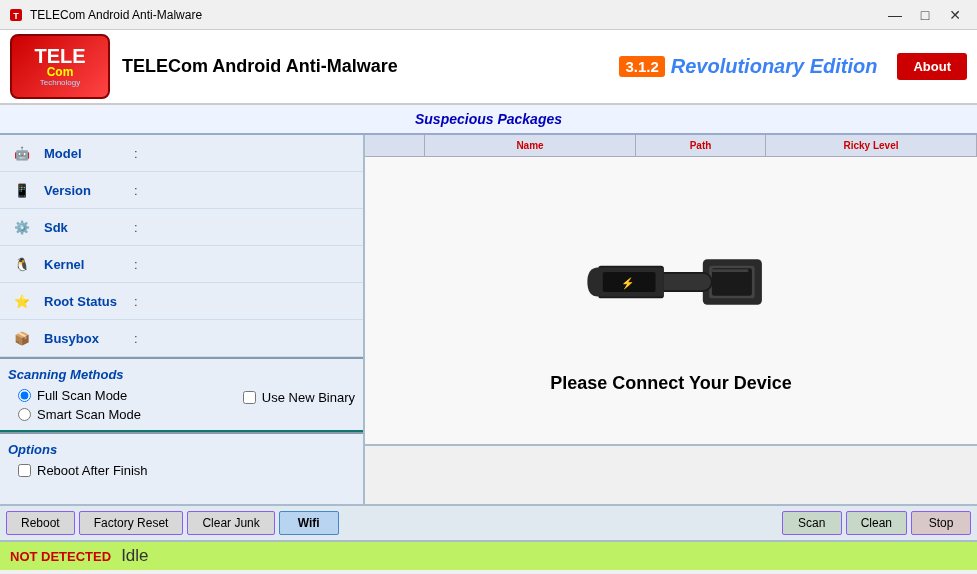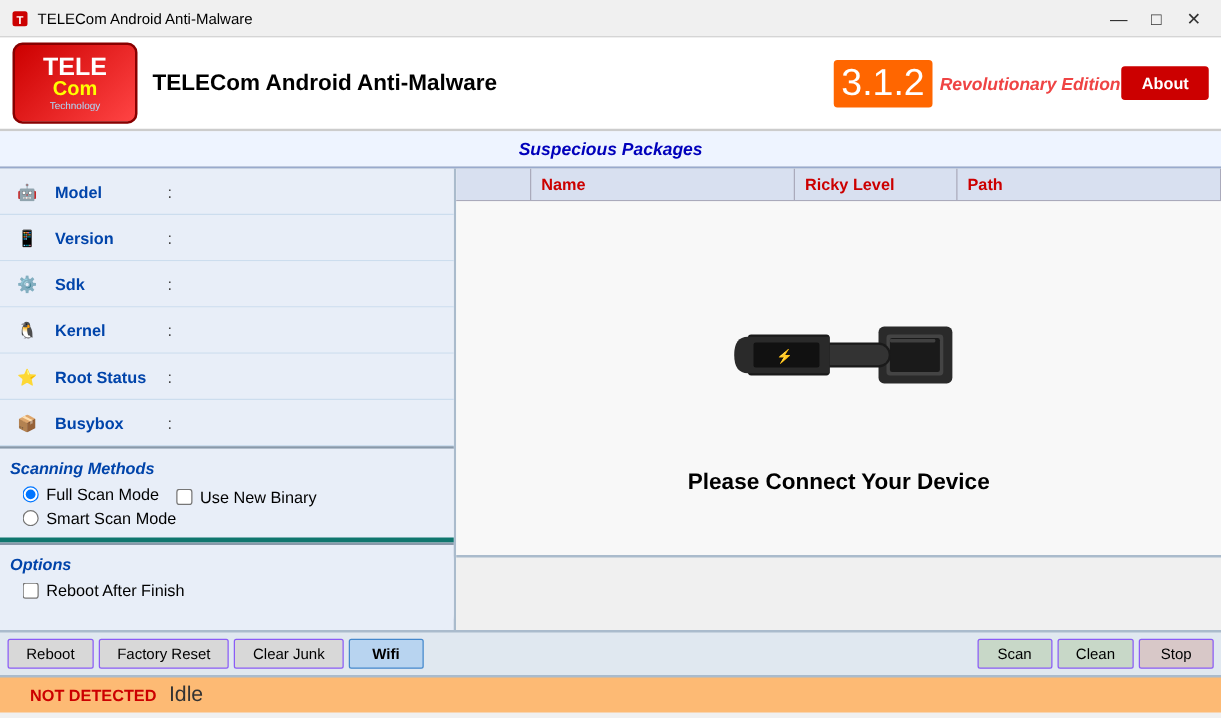--- a/index.html
+++ b/index.html
@@ -35,25 +35,25 @@
     }
     .logo-container {
       width: 100px; height: 65px;
       background: linear-gradient(135deg, #cc0000, #ff4444);
       border-radius: 8px;
       display: flex; flex-direction: column; align-items: center; justify-content: center;
       margin-right: 12px;
       border: 2px solid #880000;
     }
     .logo-tele { color: #fff; font-size: 20px; font-weight: bold; line-height: 1; }
-    .logo-com { color: #ffff00; font-size: 16px; font-weight: bold; line-height: 1; }
+    .logo-com { color: #ffff00; font-size: 12px; font-weight: bold; line-height: 1; }
     .logo-tech { color: #aaddff; font-size: 8px; line-height: 1.2; }
     .app-title { font-size: 20px; font-weight: bold; color: #000; flex: 1; }
-    .version-badge { background: #ff6600; color: #fff; font-size: 30px; font-weight: normal; padding: 2px 6px; border-radius: 3px; margin: 0 6px; }
-    .subtitle { color: #ef4444; font-size: 14px; font-style: italic; font-weight: bold; }
+    .version-badge { background: #ff6600; color: #fff; font-size: 15px; font-weight: bold; padding: 2px 6px; border-radius: 3px; margin: 0 6px; }
+    .subtitle { color: #3b82f6; font-size: 20px; font-style: italic; font-weight: bold; }
     .about-btn {
       background: #cc0000; color: #fff; border: none; padding: 6px 16px;
       font-size: 13px; cursor: pointer; border-radius: 3px; font-weight: bold;
     }
 
     
     .tab-bar {
       background: #d8e8f8;
       display: flex;
       border-bottom: 2px solid #99aacc;
@@ -109,27 +109,27 @@
     .info-icon { width: 28px; height: 28px; margin-right: 8px; display: flex; align-items: center; justify-content: center; }
     .info-label { color: #0044aa; font-weight: bold; width: 90px; }
     .info-colon { color: #444; margin-right: 8px; }
     .info-value { color: #333; }
 
     .section-divider { height: 2px; background: #8899aa; }
 
     .scanning-section {
       padding: 8px;
       background: #e8eef8;
-      border-bottom: 4px solid #0f766e;
+      border-bottom: 2px solid #0f766e;
     }
     .section-title { color: #0044aa; font-weight: bold; font-style: italic; margin-bottom: 6px; }
     .radio-group { display: flex; flex-direction: column; gap: 4px; padding-left: 10px; }
     .radio-row { display: flex; align-items: center; gap: 6px; }
     .radio-row input[type=radio] { cursor: pointer; }
-    .scan-options-row { display: flex; align-items: flex-start; }
+    .scan-options-row { display: flex; justify-content: space-between; align-items: flex-start; }
 
     .options-section {
       padding: 8px;
       background: #e8eef8;
       flex: 1;
       border-radius: 12px;
     }
     .options-checks { display: flex; flex-direction: row; gap: 6px; padding-left: 10px; margin-top: 6px; }
     .check-row { display: flex; align-items: center; gap: 6px; }
 
@@ -141,24 +141,24 @@
       background: #f5f5f5;
     }
     .table-header {
       display: grid;
       grid-template-columns: 60px 1fr 130px 1fr;
       background: #d8e0f0;
       border-bottom: 1px solid #aab;
     }
     .th {
       padding: 5px 8px;
-      text-align: left;
+      text-align: center;
       font-weight: bold;
       border-right: 1px solid #aab;
-      font-size: 13px;
+      font-size: 10px;
     }
     .th.name { color: #cc0000; }
     .th.ricky { color: #cc0000; }
     .th.path { color: #cc0000; }
 
     .table-body {
       flex: 1;
       display: flex;
       align-items: center;
       justify-content: center;
@@ -205,24 +205,24 @@
     }
     .btn-wifi { background: #b8d4f0; border-color: #4488cc; font-weight: bold; }
     .btn-spacer { flex: 1; }
     .btn-scan { background: #c8d8c8; }
     .btn-clean { background: #c8d8c8; }
     .btn-stop { background: #d8c8c8; }
 
     
     .status-bar {
       height: 30px;
-      background: #fdba74;
-      display: flex;
-      align-items: center;
-      padding: 0 24px;
+      background: #bef264;
+      display: flex;
+      align-items: center;
+      padding: 0 10px;
       border-top: 2px solid #aabbcc;
       gap: 10px;
     }
     .status-not-detected { color: #cc0000; font-weight: bold; font-size: 13px; }
     .status-idle { color: #333; font-size: 17px; }
 
     
     .usb-svg { width: 200px; height: 150px; }
   </style>
 </head>
@@ -245,21 +245,21 @@
 
 <div class="app-header">
   <div class="logo-container">
     <span class="logo-tele">TELE</span>
     <span class="logo-com">Com</span>
     <span class="logo-tech">Technology</span>
   </div>
   <span class="app-title" style="font-size:18px; font-weight:bold;">TELECom Android Anti-Malware</span>
   <span class="version-badge">3.1.2</span>
   <span class="subtitle">Revolutionary Edition</span>
-  <button class="about-btn" style="margin-left:1px;">About</button>
+  <button class="about-btn" style="margin-left:20px;">About</button>
 </div>
 
 <div class="tab-bar">
   <div class="tab-suspicious">Suspecious Packages</div>
 </div>
 
 <div class="main-content">
 
   <div class="left-panel">
 
@@ -336,22 +336,22 @@
       </div>
     </div>
 
   </div>
 
   <div class="right-panel">
 
     <div class="table-header">
       <div class="th"></div>
       <div class="th name">Name</div>
+      <div class="th path">Path</div>
       <div class="th ricky">Ricky Level</div>
-      <div class="th path">Path</div>
     </div>
 
     <div class="table-body">
       <div class="device-placeholder">
 
         <svg class="usb-svg" viewBox="0 0 220 160">
 
           <rect x="145" y="55" width="65" height="50" rx="5" fill="#2a2a2a"></rect>
           <rect x="152" y="62" width="50" height="36" rx="3" fill="#444"></rect>
           <rect x="155" y="65" width="44" height="30" rx="2" fill="#1a1a1a"></rect>

